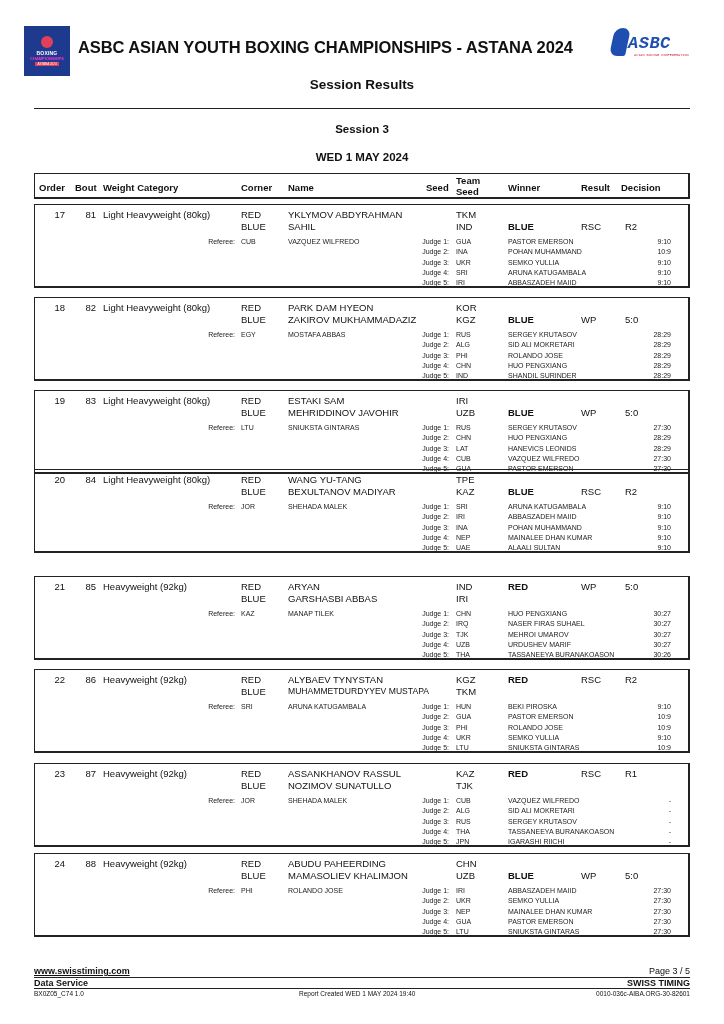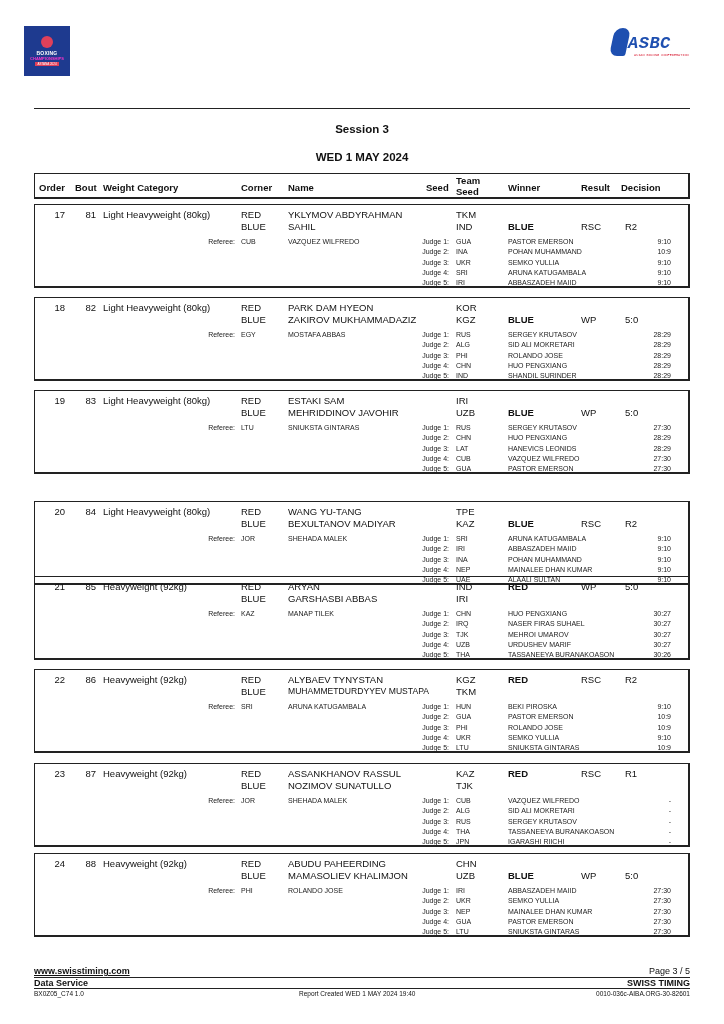--- a/index.html
+++ b/index.html
@@ -60,25 +60,27 @@
 </head>
 <body>
 
 <div class="header">
   <div class="logo-left">
     <div class="crest"></div>
     <div class="t1">BOXING</div>
     <div class="t2">CHAMPIONSHIPS</div>
     <div class="t3">ASTANA 2024</div>
   </div>
+  <div class="main-title">ASBC ASIAN YOUTH BOXING CHAMPIONSHIPS - ASTANA 2024</div>
   <div class="logo-right">
     <div class="swirl"></div>
     <div class="asbc">ASBC</div>
     <div class="sub">ASIAN BOXING CONFEDERATION</div>
   </div>
+  <div class="sub-title">Session Results</div>
   <div class="hr-top"></div>
 </div>
 
 <div class="session">Session 3</div>
 <div class="date">WED 1 MAY 2024</div>
 
 <div class="colhead">
   <span style="left:4px">Order</span>
   <span style="left:40px">Bout</span>
   <span style="left:68px">Weight Category</span>
@@ -196,21 +198,21 @@
       <span class="sm js" style="top:53.6px">28:29</span>
       <span class="sm jl" style="top:63.900000000000006px">Judge 4:</span>
       <span class="sm jc" style="top:63.900000000000006px">CUB</span>
       <span class="sm jn" style="top:63.900000000000006px">VAZQUEZ WILFREDO</span>
       <span class="sm js" style="top:63.900000000000006px">27:30</span>
       <span class="sm jl" style="top:74.2px">Judge 5:</span>
       <span class="sm jc" style="top:74.2px">GUA</span>
       <span class="sm jn" style="top:74.2px">PASTOR EMERSON</span>
       <span class="sm js" style="top:74.2px">27:30</span>
     </div>
-    <div class="bout" style="top: 501px;">
+    <div class="bout" style="top: 469px;">
       <span class="c r1 ord">20</span>
       <span class="c r1 bno">84</span>
       <span class="c r1 wcat">Light Heavyweight (80kg)</span>
       <span class="c r1 corner">RED</span>
       <span class="c r2 corner">BLUE</span>
       <span class="c r1 name">WANG YU-TANG</span>
       <span class="c r2 name">BEXULTANOV MADIYAR</span>
       <span class="c r1 team">TPE</span>
       <span class="c r2 team">KAZ</span>
       <span class="c r2 winner bold">BLUE</span>

